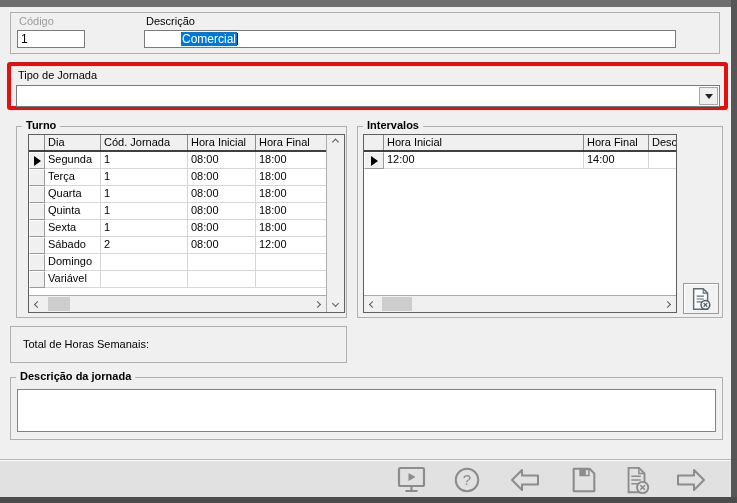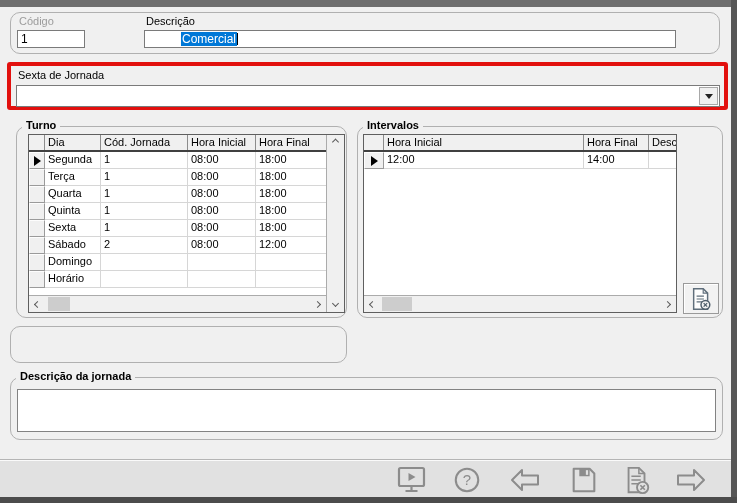--- a/index.html
+++ b/index.html
@@ -4,21 +4,21 @@
 <style>
   * { margin:0; padding:0; box-sizing:border-box; }
   html,body { background:#ffffff; }
   body { font-family:"Liberation Sans", sans-serif; font-size:11px; color:#000; }
   .window { position:relative; width:737px; height:503px; background:#f0f0f0; overflow:hidden; }
 
   .frame-top    { position:absolute; left:0; top:0; width:737px; height:7px; background:#6e6e6e; }
   .frame-right  { position:absolute; left:731px; top:0; width:6px; height:503px; background:#565656; }
   .frame-bottom { position:absolute; left:0; top:497px; width:737px; height:6px; background:#4c4c4c; }
 
-  .groupbox { position:absolute; border:1px solid #b0b0b0; border-radius:10px; }
+  .groupbox { position:absolute; border:1px solid #b0b0b0; border-radius:0; }
   .gb-title { position:absolute; top:-8px; left:5px; background:#f0f0f0; padding:0 4px; font-weight:bold; white-space:nowrap; }
 
   .lbl { position:absolute; white-space:nowrap; }
   .lbl-dim { color:#9c9c9c; }
 
   .textbox { position:absolute; background:#fff; border:1px solid #7a7a7a; font-size:12px; line-height:16px; padding:0 3px; overflow:hidden; white-space:nowrap; }
   .sel { background:#0078d7; color:#fff; padding:0 1px; }
   .caret { display:inline-block; width:1px; height:12px; background:#000; vertical-align:-2px; }
 
   .red-annotation { position:absolute; left:7px; top:62px; width:721px; height:48px; border:4px solid #e2100e; border-radius:3px; }
@@ -70,21 +70,21 @@
   <div class="frame-top"></div>
 
   <div class="groupbox" style="left:10px; top:12px; width:710px; height:42px;">
     <span class="lbl lbl-dim" style="left:8px; top:2px;">Código</span>
     <div class="textbox" style="left:6px; top:17px; width:68px; height:18px;">1</div>
     <span class="lbl" style="left:135px; top:2px;">Descrição</span>
     <div class="textbox" style="left:133px; top:17px; width:532px; height:18px;padding-left:36px;"><span class="sel">Comercial</span><span class="caret"></span></div>
   </div>
 
   <div class="red-annotation">
-    <span class="lbl" style="left:7px; top:3px;">Sexta de Jornada</span>
+    <span class="lbl" style="left:7px; top:3px;">Tipo de Jornada</span>
     <div class="combobox" style="left:5px; top:19px; width:704px; height:22px;">
       <span style="padding:2px 3px; display:block;"></span>
       <div class="combo-btn">
         <span class="combo-arrow"></span>
       </div>
     </div>
   </div>
 
   <div class="groupbox" style="left:16px; top:126px; width:331px; height:192px;">
     <span class="gb-title">Turno</span>
@@ -144,21 +144,21 @@
       </div>
       <div class="grow">
         <div class="ind t-ind"></div>
         <div class="gcell t-dia">Domingo</div>
         <div class="gcell t-cod"></div>
         <div class="gcell t-hi"></div>
         <div class="gcell t-hf"></div>
       </div>
       <div class="grow">
         <div class="ind t-ind"></div>
-        <div class="gcell t-dia">Horário</div>
+        <div class="gcell t-dia">Variável</div>
         <div class="gcell t-cod"></div>
         <div class="gcell t-hi"></div>
         <div class="gcell t-hf"></div>
       </div>
       <div class="gfill"></div>
       <div class="hscroll">
         <div class="sbtn">
             <span class="chev left"></span>
           </div>
         <div class="strack">
@@ -216,20 +216,21 @@
     <svg width="22" height="24" viewBox="0 0 30 32">
       <path d="M5,2 h13 l6,6 v22 h-19 z" fill="#fdfdfd" stroke="#5f6e7b" stroke-width="2"></path>
       <path d="M18,2 v6 h6" fill="none" stroke="#5f6e7b" stroke-width="1.6"></path>
       <path d="M9,12 h10 M9,16 h10 M9,20 h10" stroke="#5f6e7b" stroke-width="1.6"></path>
       <circle cx="21" cy="24" r="6" fill="#f2f2f2" stroke="#4e5d6a" stroke-width="2"></circle>
       <path d="M18.6,21.6 l4.8,4.8 M23.4,21.6 l-4.8,4.8" stroke="#4e5d6a" stroke-width="1.8"></path>
     </svg>
   </div>
 
   <div class="groupbox" style="left:10px; top:326px; width:337px; height:37px;">
+    <span class="lbl" style="left:12px; top:11px;">Total de Horas Semanais:</span>
   </div>
 
 
   <div class="groupbox" style="left:10px; top:377px; width:713px; height:63px;">
     <span class="gb-title">Descrição da jornada</span>
   </div>
   <div class="memo"></div>
 
   <div class="divider"></div>
   <div class="toolbar">

